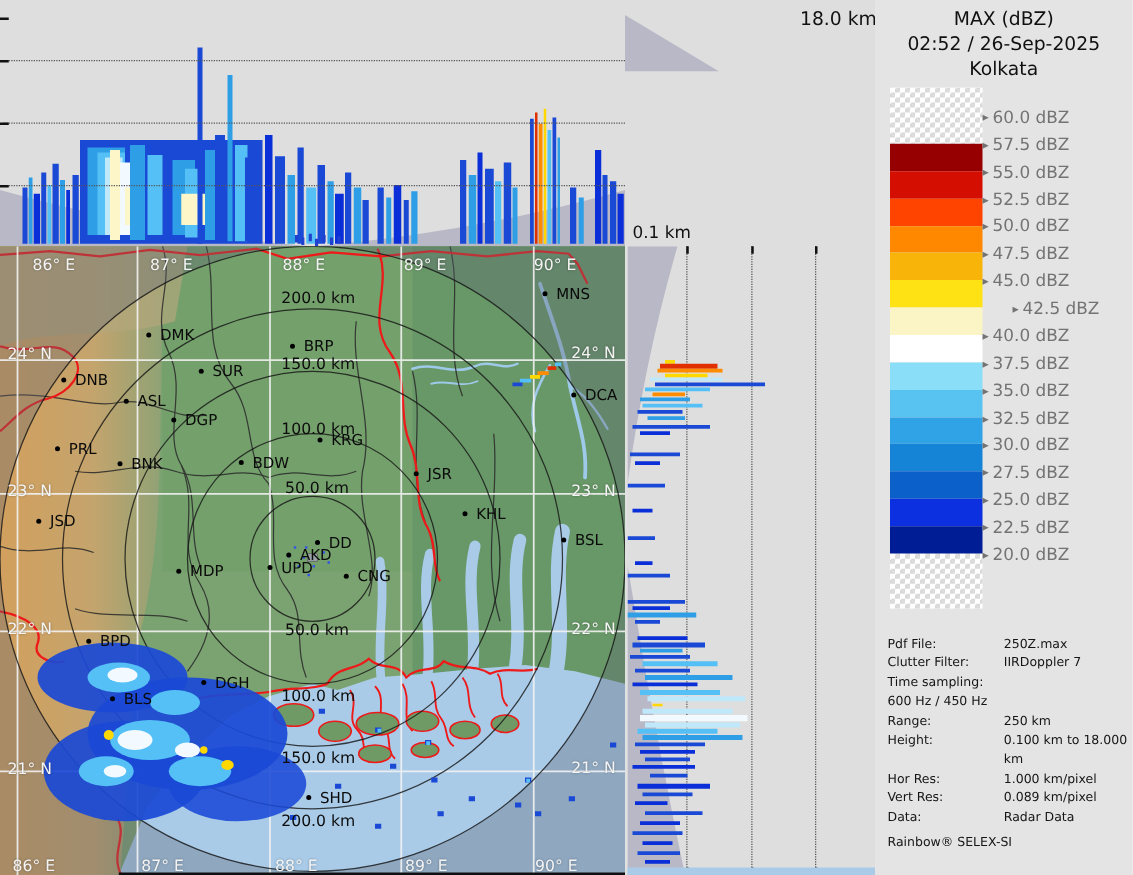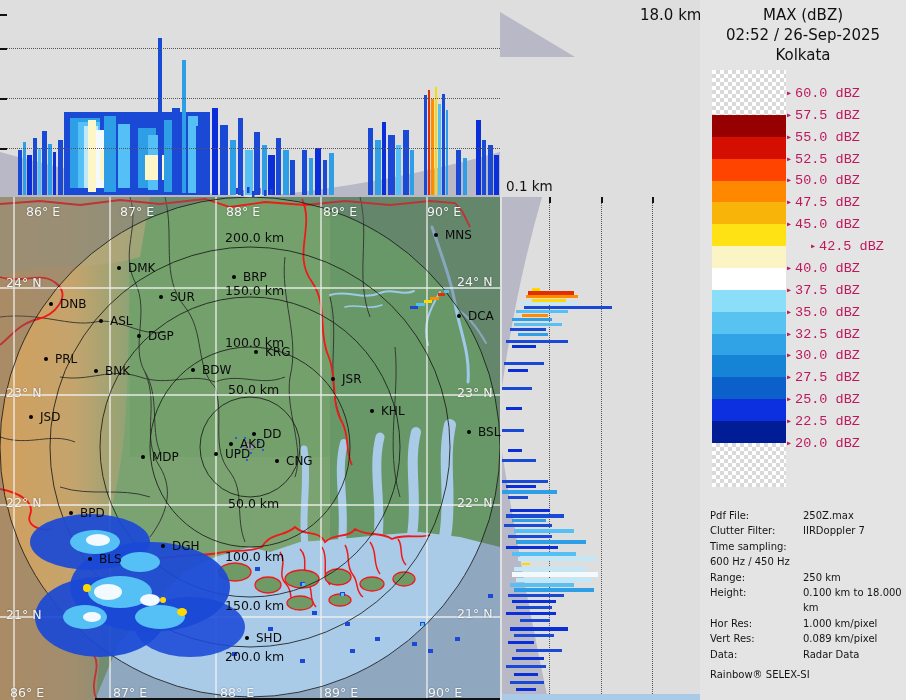--- a/index.html
+++ b/index.html
@@ -37,21 +37,21 @@
   #colorbar{position:absolute;left:12px;top:70px;width:74px;height:417px;}
   #colorbar .band{width:74px;}
   .checker{
     background-color:#fff;
     background-image:
       linear-gradient(45deg,#d9d9d9 25%,transparent 25%,transparent 75%,#d9d9d9 75%),
       linear-gradient(45deg,#d9d9d9 25%,transparent 25%,transparent 75%,#d9d9d9 75%);
     background-size:8px 8px;
     background-position:0 0,4px 4px;
   }
-  .scale-label{position:absolute;left:86px;font-size:13.5px;color:#be185d;white-space:nowrap;font-family:Liberation Mono, monospace;}
+  .scale-label{position:absolute;left:86px;font-size:13.5px;color:#737373;white-space:nowrap;}
   .scale-label .arrow{font-size:10px;margin-right:3px;position:relative;top:-1px;}
   #metadata{position:absolute;left:10px;top:472px;width:194px;font-size:10px;line-height:15.4px;color:#151515;margin-top:36px;}
   .meta-row{display:flex;}
   .meta-label{min-width:93px;}
   .meta-value{width:100px;}
   #legend-footer{margin-top:5px;}
 </style>
 </head>
 <body>
 
@@ -339,21 +339,21 @@
         <div class="city" style="left: 110px; top: 117px;">ASL<span class="dot"></span></div>
         <div class="city" style="left: 468px; top: 112px;">DCA<span class="dot"></span></div>
         <div class="city" style="left: 148px; top: 132px;">DGP<span class="dot"></span></div>
         <div class="city" style="left: 265px; top: 148px;">KRG<span class="dot"></span></div>
         <div class="city" style="left: 55px; top: 155px;">PRL<span class="dot"></span></div>
         <div class="city" style="left: 105px; top: 167px;">BNK<span class="dot"></span></div>
         <div class="city" style="left: 202px; top: 166px;">BDW<span class="dot"></span></div>
         <div class="city" style="left: 342px; top: 175px;">JSR<span class="dot"></span></div>
         <div class="city" style="left: 381px; top: 207px;">KHL<span class="dot"></span></div>
         <div class="city" style="left: 40px; top: 213px;">JSD<span class="dot"></span></div>
-        <div class="city" style="left: 460px; top: 228px; margin-left: 18px;">BSL<span class="dot"></span></div>
+        <div class="city" style="left: 460px; top: 228px;">BSL<span class="dot"></span></div>
         <div class="city" style="left: 263px; top: 230px;">DD<span class="dot"></span></div>
         <div class="city" style="left: 240px; top: 240px;">AKD<span class="dot"></span></div>
         <div class="city" style="left: 225px; top: 250px;">UPD<span class="dot"></span></div>
         <div class="city" style="left: 286px; top: 257px;">CNG<span class="dot"></span></div>
         <div class="city" style="left: 152px; top: 253px;">MDP<span class="dot"></span></div>
         <div class="city" style="left: 80px; top: 309px;">BPD<span class="dot"></span></div>
         <div class="city" style="left: 172px; top: 342px;">DGH<span class="dot"></span></div>
         <div class="city" style="left: 99px; top: 355px;">BLS<span class="dot"></span></div>
         <div class="city" style="left: 256px; top: 434px;">SHD<span class="dot"></span></div>
       </div>

